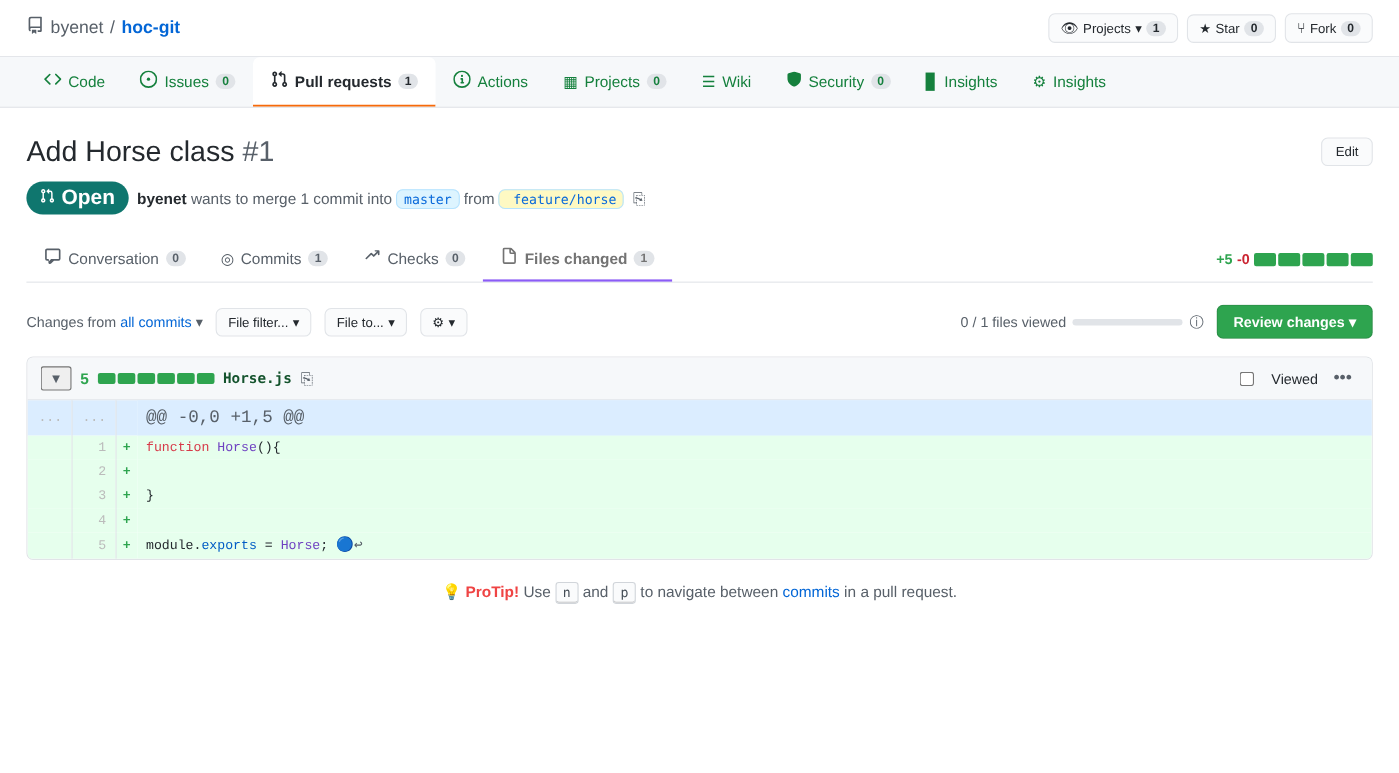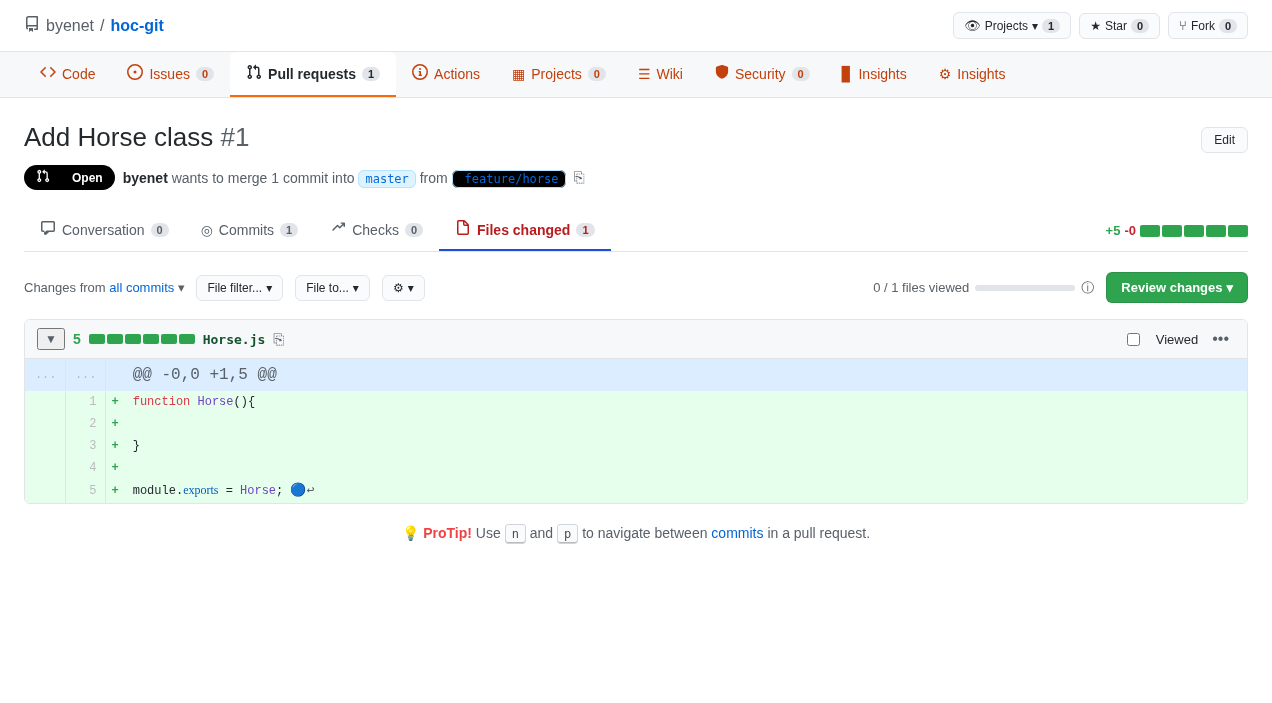--- a/index.html
+++ b/index.html
@@ -10,42 +10,42 @@
     .repo-title { display: flex; align-items: center; gap: 6px; font-size: 16px; }
     .repo-title .owner { color: #586069; font-weight: 400; }
     .repo-title .sep { color: #586069; }
     .repo-title .name { font-weight: 600; color: #0366d6; }
     .repo-actions { display: flex; align-items: center; gap: 8px; }
     .repo-btn { display: flex; align-items: center; gap: 4px; padding: 5px 10px; border: 1px solid #e1e4e8; border-radius: 6px; background: #fafbfc; font-size: 12px; cursor: pointer; color: #24292e; text-decoration: none; }
     .count-badge { background: #e1e4e8; border-radius: 20px; padding: 1px 6px; font-size: 11px; font-weight: 600; }
     
     
     .nav-tabs { display: flex; align-items: center; padding: 0 24px; border-bottom: 1px solid #e1e4e8; background: #f6f8fa; gap: 0; }
-    .nav-tab { display: flex; align-items: center; gap: 6px; padding: 12px 16px; font-size: 14px; color: #c2410c; cursor: pointer; border-bottom: 2px solid transparent; text-decoration: none; white-space: nowrap; }
+    .nav-tab { display: flex; align-items: center; gap: 6px; padding: 12px 16px; font-size: 14px; color: #15803d; cursor: pointer; border-bottom: 2px solid transparent; text-decoration: none; white-space: nowrap; }
     .nav-tab.active { color: #24292e; border-bottom: 2px solid #f66a0a; font-weight: 600; background: #fff; border-top-left-radius: 6px; border-top-right-radius: 6px; }
     .nav-tab .tab-count { background: #e1e4e8; border-radius: 20px; padding: 1px 6px; font-size: 11px; font-weight: 600; }
     
     
     .main { padding: 24px; }
     
     
-    .pr-title-row { display: flex; align-items: flex-end; justify-content: space-between; margin-bottom: 12px; gap: 29px; }
+    .pr-title-row { display: flex; align-items: center; justify-content: space-between; margin-bottom: 12px; gap: 29px; }
     .pr-title { font-size: 26px; font-weight: 400; color: #24292e; }
     .pr-number { color: #586069; font-weight: 300; }
     .edit-btn { padding: 5px 12px; border: 1px solid #e1e4e8; border-radius: 6px; background: #fafbfc; font-size: 12px; cursor: pointer; color: #24292e; }
     
     
     .pr-meta { display: flex; align-items: center; gap: 8px; margin-bottom: 20px; font-size: 14px; color: #586069; flex-wrap: wrap; }
-    .open-badge { display: inline-flex; align-items: center; gap: 22px; background: #000000; color: #fff; padding: 4px 12px; border-radius: 20px; font-size: 12px; font-weight: 600; }
+    .open-badge { display: inline-flex; align-items: center; gap: 6px; background: #0f766e; color: #fff; padding: 4px 12px; border-radius: 20px; font-size: 19px; font-weight: 600; }
     .branch-label { background: #ddf4ff; color: #0969da; border: 1px solid #b6e3ff; border-radius: 6px; padding: 1px 6px; font-family: monospace; font-size: 12px; margin-top: 10px; }
     
     
     .pr-tabs { display: flex; align-items: center; border-bottom: 1px solid #e1e4e8; margin-bottom: 20px; gap: 0; }
     .pr-tab { display: flex; align-items: center; gap: 6px; padding: 10px 16px; font-size: 14px; color: #586069; cursor: pointer; border-bottom: 2px solid transparent; }
-    .pr-tab.active { color: #b91c1c; border-bottom: 2px solid #1d4ed8; font-weight: 600; }
+    .pr-tab.active { color: #737373; border-bottom: 2px solid #8b5cf6; font-weight: 600; }
     .pr-tab .tab-count { background: #e1e4e8; border-radius: 20px; padding: 1px 6px; font-size: 11px; font-weight: 600; }
     .diff-stat { margin-left: auto; display: flex; align-items: center; gap: 4px; font-weight: 600; font-size: 13px; }
     .diff-plus { color: #2ea44f; }
     .diff-minus { color: #cb2431; }
     .diff-blocks { display: flex; gap: 2px; }
     .diff-block { width: 20px; height: 12px; border-radius: 2px; background: #2ea44f; }
     
     
     .files-toolbar { display: flex; align-items: center; gap: 12px; margin-bottom: 16px; }
     .files-info { font-size: 13px; color: #586069; }
@@ -192,21 +192,21 @@
           </svg></span>
       <span>Open</span>
     </span>
     <span>
       <strong style="color:#24292e; cursor:pointer;">byenet</strong>
       <span> wants to merge </span>
       <span>1 commit</span>
       <span> into </span>
       <span class="branch-label">master</span>
       <span> from </span>
-      <span class="branch-label" style="background:#000000; color:#0969da;padding-left:12px;">feature/horse</span>
+      <span class="branch-label" style="background:#fef9c3; color:#0969da;padding-left:12px;">feature/horse</span>
     </span>
     <span style="cursor:pointer; color:#586069; font-size:14px;">⎘</span>
   </div>
 
   <div class="pr-tabs">
     <div class="pr-tab">
       <span><svg width="16" height="16" viewBox="0 0 16 16" fill="currentColor">
             <path fill-rule="evenodd" d="M2.75 2.5a.25.25 0 00-.25.25v7.5c0 .138.112.25.25.25h1a.75.75 0 01.75.75v1.19l1.72-1.72a.75.75 0 01.53-.22h6.5a.25.25 0 00.25-.25v-7.5a.25.25 0 00-.25-.25H2.75zM1 2.75C1 1.784 1.784 1 2.75 1h10.5c.966 0 1.75.784 1.75 1.75v7.5A1.75 1.75 0 0113.25 12H9.06l-2.573 2.573A1.457 1.457 0 014 13.543V12H2.75A1.75 1.75 0 011 10.25v-7.5z"></path>
           </svg></span>
       <span>Conversation</span>
@@ -335,21 +335,21 @@
           <td class="line-num"></td>
           <td class="line-num">4</td>
           <td class="line-plus">+</td>
           <td class="line-content"></td>
         </tr>
 
         <tr class="diff-add">
           <td class="line-num"></td>
           <td class="line-num">5</td>
           <td class="line-plus">+</td>
-          <td class="line-content">module.<span style="color:#005cc5;font-family:Liberation Serif, serif;">exports</span> = <span style="color:#6f42c1;">Horse</span>; <span style="cursor:pointer; color:#586069; font-size:13px;">🔵↩</span></td>
+          <td class="line-content">module.<span style="color:#005cc5;">exports</span> = <span style="color:#6f42c1;">Horse</span>; <span style="cursor:pointer; color:#586069; font-size:13px;">🔵↩</span></td>
         </tr>
       </tbody>
     </table>
   </div>
 
   <div class="protip">
     <span>💡</span>
     <strong>ProTip!</strong>
     <span> Use </span>
     <kbd class="kbd">n</kbd>

